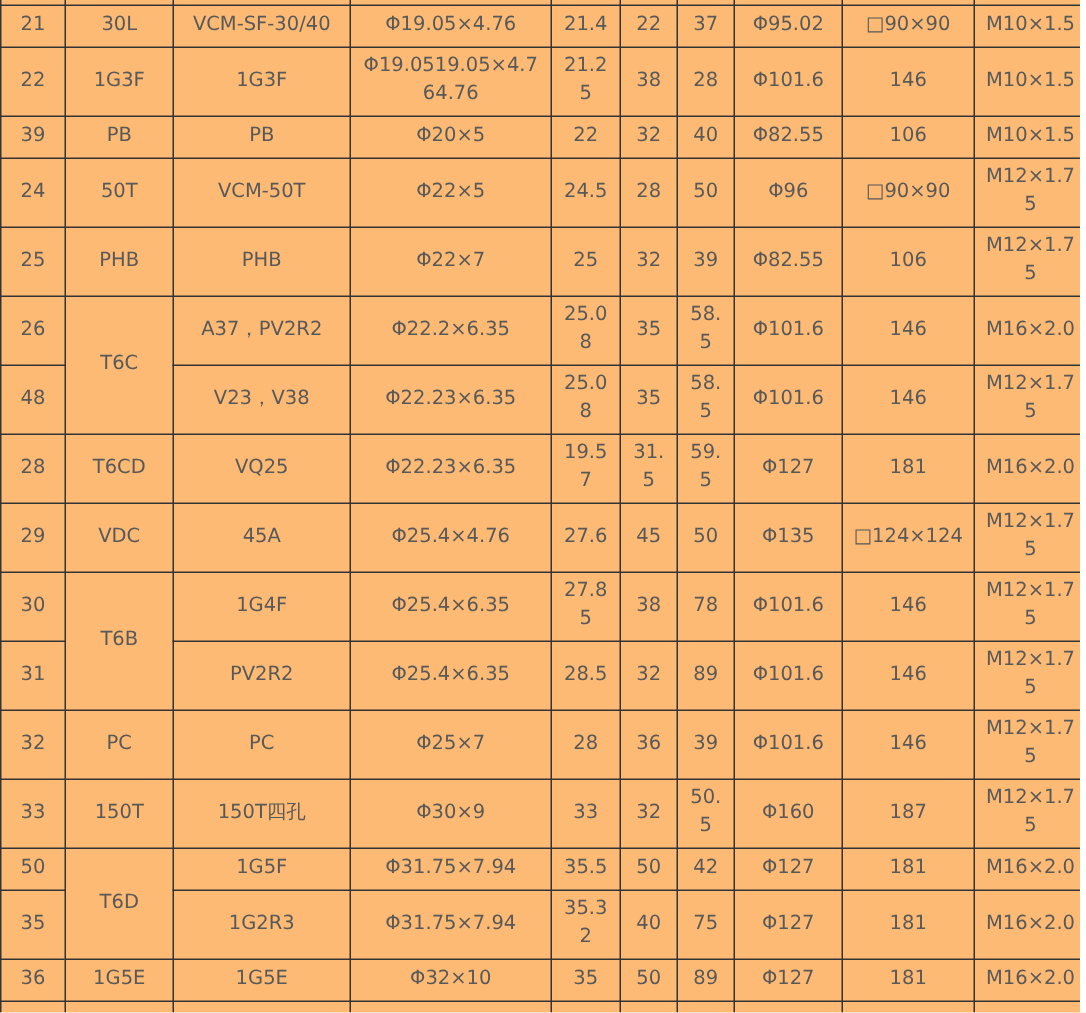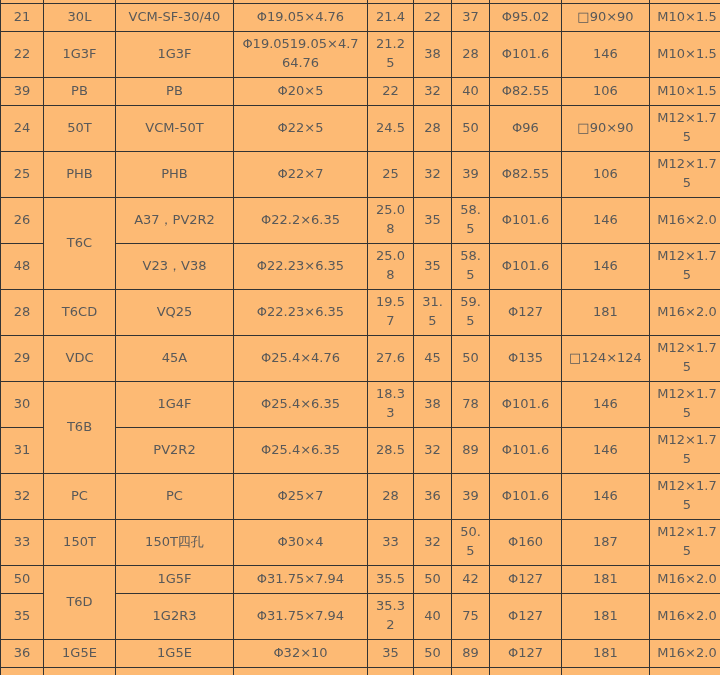--- a/index.html
+++ b/index.html
@@ -179,21 +179,21 @@
           <td>50</td>
           <td>Φ135</td>
           <td>□124×124</td>
           <td>M12×1.75</td>
         </tr>
         <tr class="tall">
           <td>30</td>
           <td rowspan="2">T6B</td>
           <td>1G4F</td>
           <td>Φ25.4×6.35</td>
-          <td>18.33</td>
+          <td>27.85</td>
           <td>38</td>
           <td>78</td>
           <td>Φ101.6</td>
           <td>146</td>
           <td>M12×1.75</td>
         </tr>
         <tr class="tall">
           <td>31</td>
           <td>PV2R2</td>
           <td>Φ25.4×6.35</td>
@@ -213,21 +213,21 @@
           <td>36</td>
           <td>39</td>
           <td>Φ101.6</td>
           <td>146</td>
           <td>M12×1.75</td>
         </tr>
         <tr class="tall">
           <td>33</td>
           <td>150T</td>
           <td>150T四孔</td>
-          <td>Φ30×4</td>
+          <td>Φ30×9</td>
           <td>33</td>
           <td>32</td>
           <td>50.5</td>
           <td>Φ160</td>
           <td>187</td>
           <td>M12×1.75</td>
         </tr>
         <tr class="short">
           <td>50</td>
           <td rowspan="2">T6D</td>

